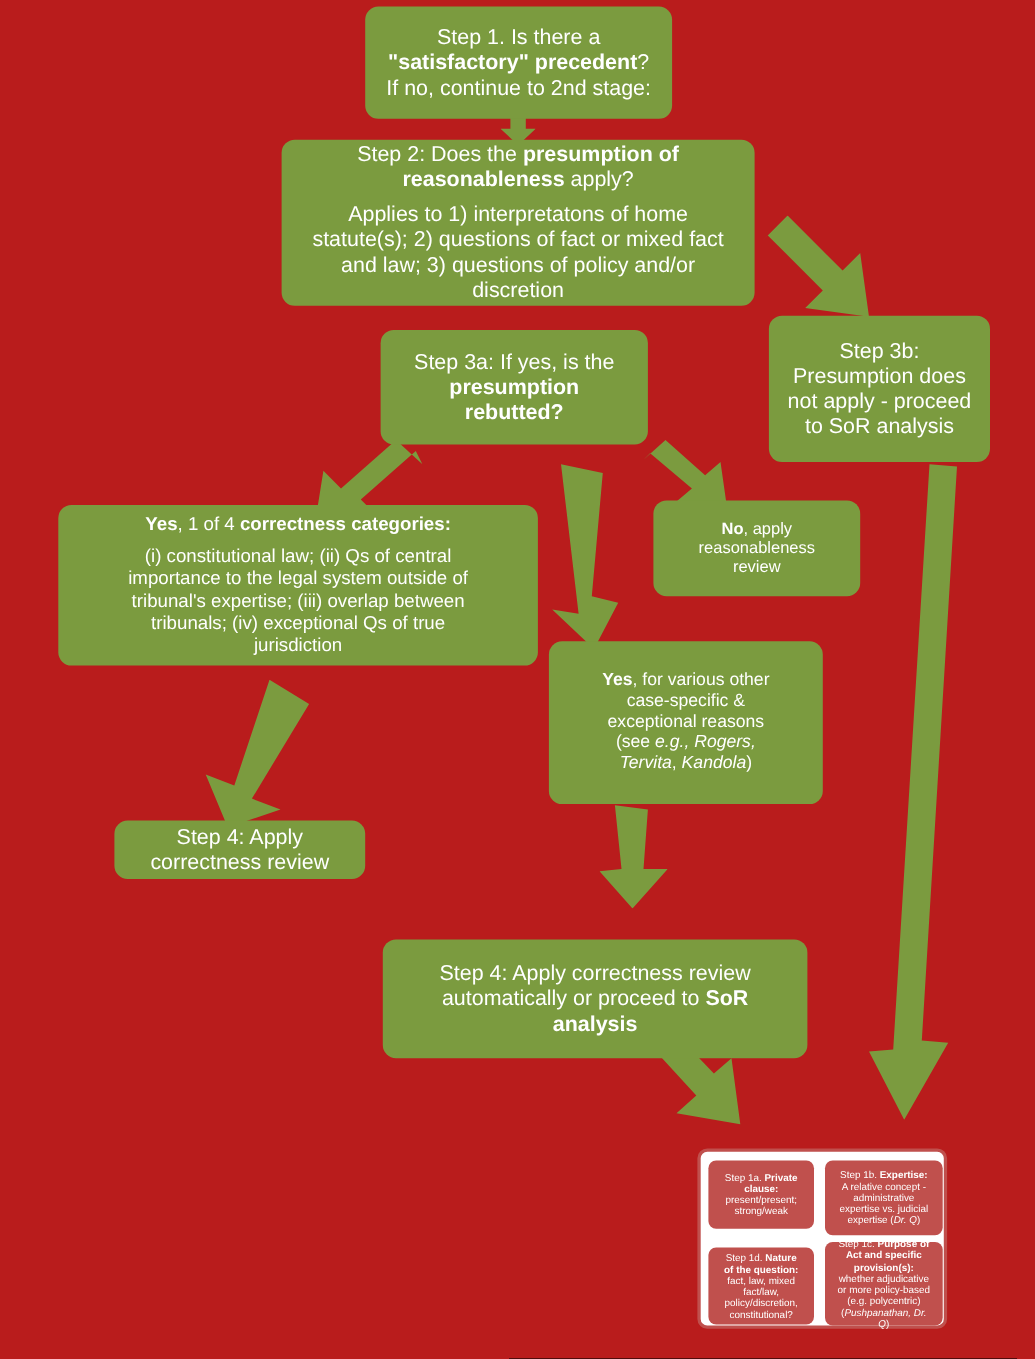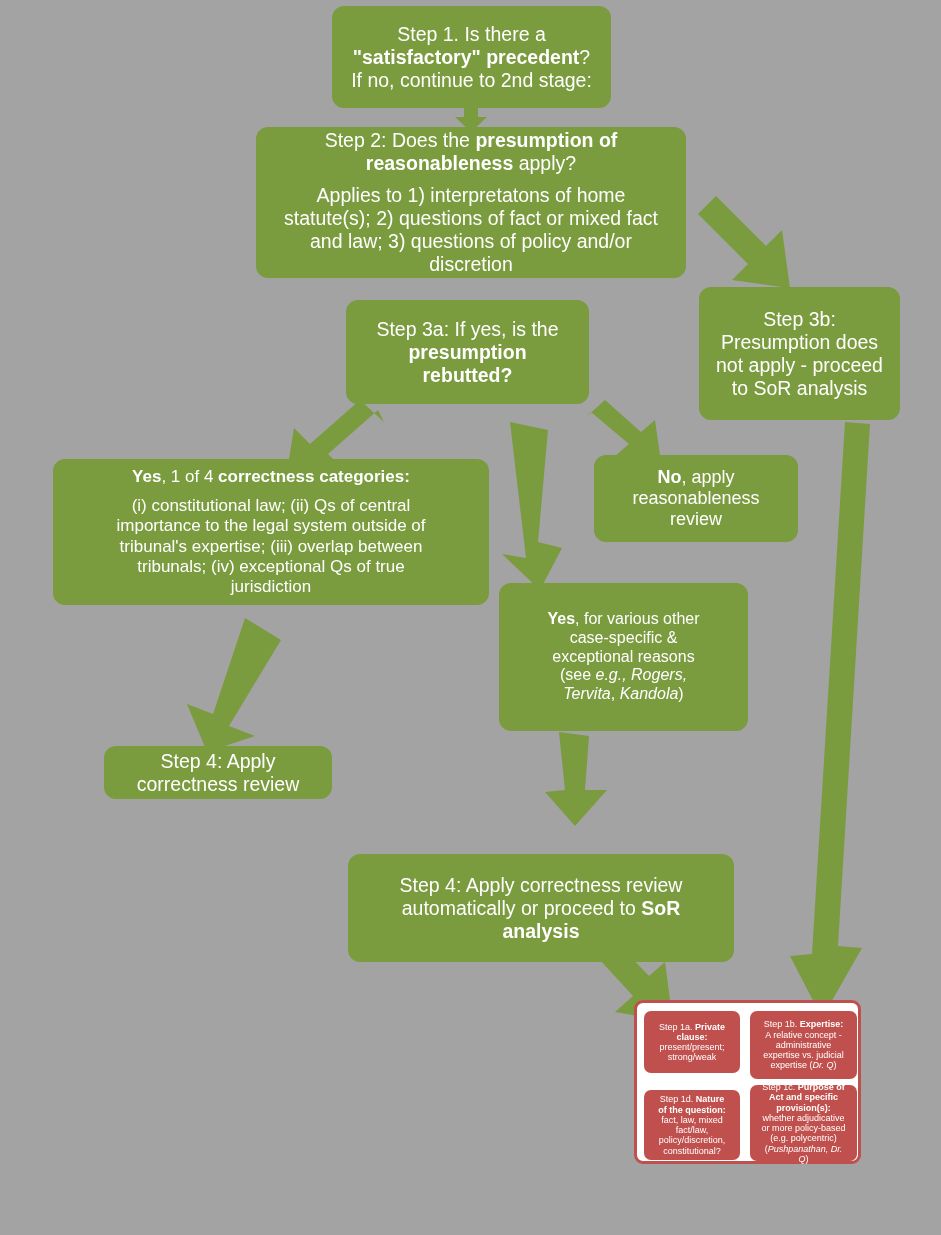--- a/index.html
+++ b/index.html
@@ -7,21 +7,21 @@
     padding: 0;
     background: #000000;
   }
   body {
     font-family: "Liberation Sans", sans-serif;
   }
   #canvas {
     position: relative;
     width: 941px;
     height: 1235px;
-    background: #a3a3a3;
+    background: #b91c1c;
     overflow: hidden;
   }
   .node {
     position: absolute;
     box-sizing: border-box;
     background: #7b9b3f;
     color: #ffffff;
     border-radius: 12px;
     display: flex;
     flex-direction: column;
@@ -39,30 +39,30 @@
   .node p + p { margin-top: 9px; }
   .b { font-weight: bold; }
   .i { font-style: italic; }
 
   
   #n-step1   { left: 332px; top: 6px;    width: 279px; height: 102px; font-size: 19.5px; }
   #n-step2   { left: 256px; top: 127px;  width: 430px; height: 151px; font-size: 19.5px; text-align: center; }
   #n-step3a  { left: 346px; top: 300px;  width: 243px; height: 104px; font-size: 19.5px; }
   #n-step3b  { left: 699px; top: 287px;  width: 201px; height: 133px; font-size: 19.5px; }
   #n-yes4    { left: 53px;  top: 459px;  width: 436px; height: 146px; font-size: 17px; }
-  #n-no      { left: 594px; top: 455px;  width: 204px; height: 87px;  font-size: 18px; }
+  #n-no      { left: 594px; top: 455px;  width: 188px; height: 87px;  font-size: 15px; }
   #n-yesvar  { left: 499px; top: 583px;  width: 249px; height: 148px; font-size: 16px; }
   #n-step4a  { left: 104px; top: 746px;  width: 228px; height: 53px;  font-size: 19.5px; }
   #n-step4b  { left: 348px; top: 822px;  width: 386px; height: 108px; font-size: 19.5px; margin-top: 32px; }
 
   
   #redpanel {
     position: absolute;
     left: 634px;
-    top: 1000px;
+    top: 1044px;
     width: 227px;
     height: 164px;
     background: #ffffff;
     border: 3px solid #c0504d;
     border-radius: 9px;
     box-sizing: border-box;
     z-index: 4;
   }
   .rednode {
     position: absolute;

